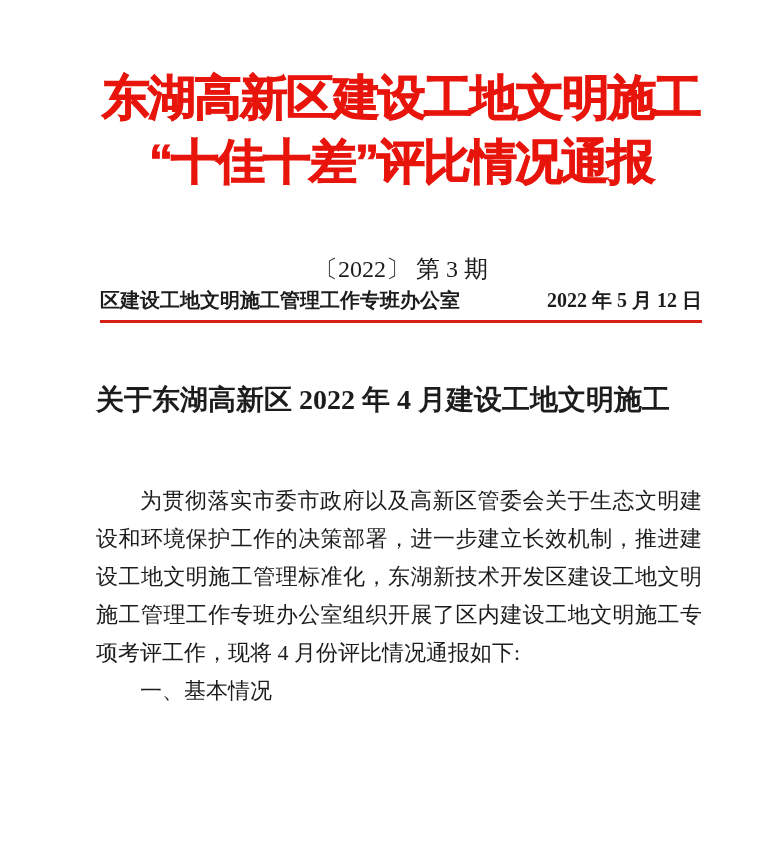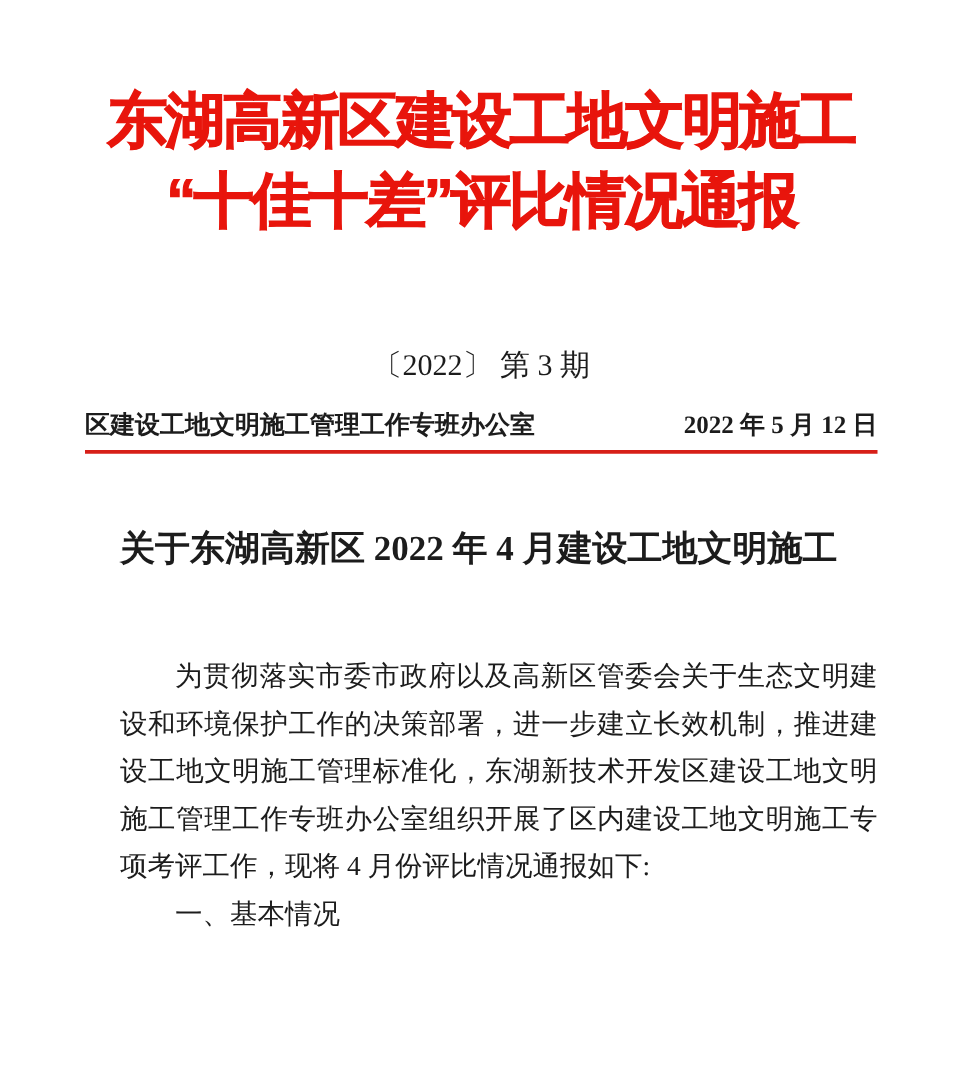--- a/index.html
+++ b/index.html
@@ -9,41 +9,40 @@
   }
   .page {
     position: relative;
     width: 778px;
     height: 857px;
     background: #ffffff;
     overflow: hidden;
     color: var(--text-color, #1c1c1c);
   }
   .masthead {
-    padding: 66px 76px 0 68px;
+    padding: 66px 76px 0 100px;
   }
   .masthead-title {
     text-align: center;
     font-family: "Liberation Sans", "DejaVu Sans", sans-serif;
     font-weight: 900;
     font-size: 48px;
     line-height: 64px;
     letter-spacing: -2px;
     color: var(--title-red, #e8150c);
     -webkit-text-stroke: 1px var(--title-red, #e8150c);
   }
   .issue-no {
-    margin-top: 82px;
+    margin-top: 58px;
     text-align: center;
     font-family: "Liberation Serif", "DejaVu Serif", serif;
     font-size: 24px;
     line-height: 34px;
   }
   .office-row {
-    margin-top: 16px;
     display: flex;
     justify-content: space-between;
     align-items: center;
     font-family: "Liberation Serif", "DejaVu Serif", serif;
     font-weight: bold;
     font-size: 20px;
     line-height: 28px;
   }
   .red-rule {
     margin-top: 6px;

